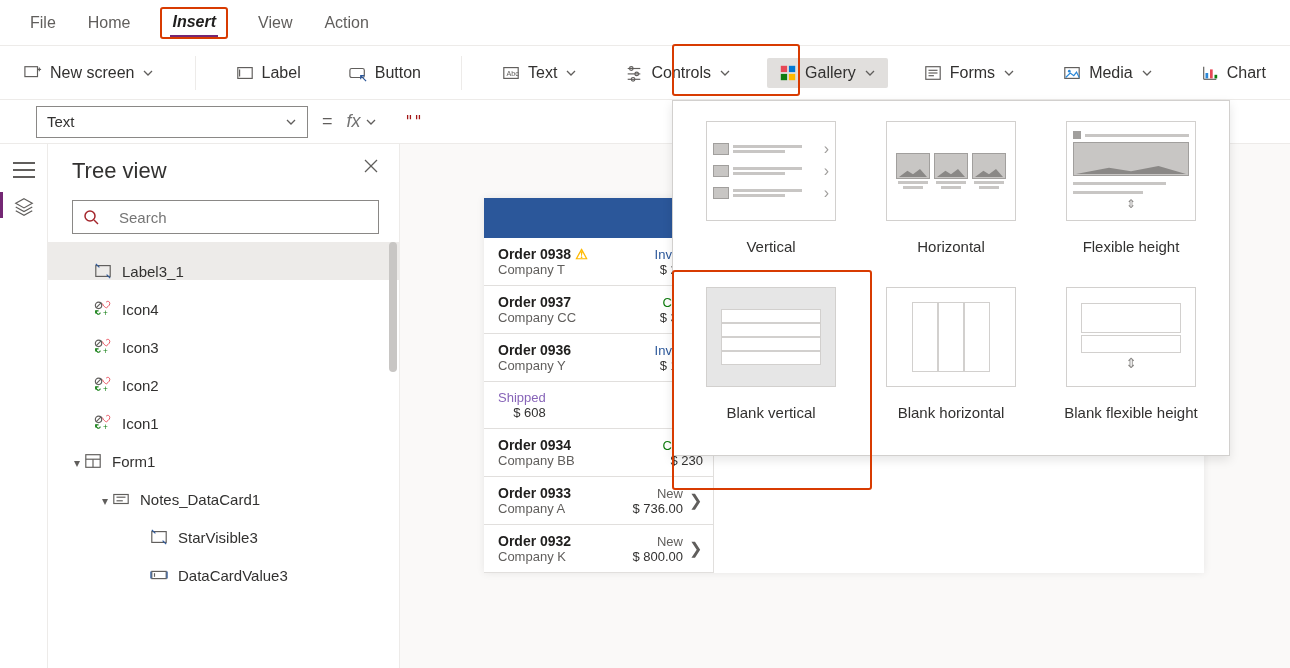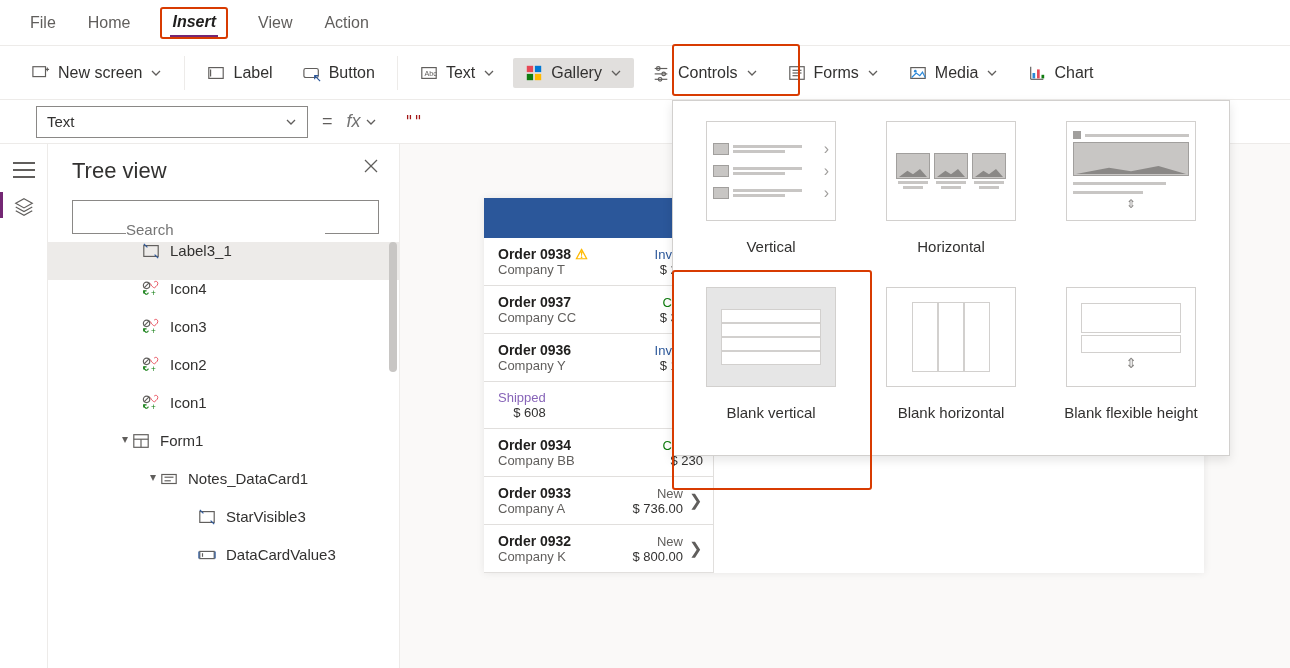--- a/index.html
+++ b/index.html
@@ -5,21 +5,21 @@
 * { box-sizing: border-box; margin:0; padding:0; font-family: "Segoe UI", Arial, sans-serif; }
 body { background:#fff; width:1290px; height:668px; overflow:hidden; color:#323130; }
 
 
 .menubar { display:flex; align-items:center; height:46px; padding:0 28px; gap:28px; font-size:16px; color:#605e5c; border-bottom:1px solid #edebe9; }
 .menubar .item { cursor:pointer; padding:4px 2px; }
 .menubar .item.active { color:#201f1e; font-weight:600; border-bottom:2px solid #742774; }
 .hl-red { border:2px solid #d83b01; border-radius:3px; padding:0 8px; }
 
 
-.ribbon { display:flex; align-items:center; height:54px; padding:0 20px; gap:6px; border-bottom:1px solid #edebe9; font-size:16px; color:#323130; position:relative; }
+.ribbon { display:flex; align-items:center; height:54px; padding:0 12px; gap:6px; border-bottom:1px solid #edebe9; font-size:16px; color:#323130; position:relative;justify-content:space-between; }
 .rbtn { display:flex; align-items:center; gap:8px; padding:6px 12px; cursor:pointer; border-radius:2px; white-space:nowrap; }
 .rbtn.open { background:#e1dfdd; }
 .ricon { width:18px; height:18px; flex-shrink:0; display:flex; align-items:center; justify-content:center; }
 .divider { width:1px; height:34px; background:#edebe9; margin:0 4px; }
 
 
 .formulabar { display:flex; align-items:center; height:44px; padding:0 28px 0 36px; gap:14px; border-bottom:1px solid #edebe9; font-size:15px; }
 .propsel { width:272px; height:32px; border:1px solid #8a8886; display:flex; align-items:center; justify-content:space-between; padding:0 10px; background:#fff; }
 .eq { font-size:18px; color:#605e5c; }
 .fx { font-style:italic; font-size:18px; color:#737373; display:flex; align-items:center; gap:4px; }
@@ -31,27 +31,27 @@
 .rail-item { width:22px; height:16px; display:flex; flex-direction:column; justify-content:space-between; cursor:pointer;}
 .rail-item span { height:2px; background:#605e5c; display:block;}
 .rail-active { position:relative; }
 .rail-active::before { content:""; position:absolute; left:-13px; top:-4px; width:3px; height:26px; background:#742774; }
 .layers-icon svg { width:22px; height:22px; }
 
 .treepane { width:352px; border-right:1px solid #edebe9; display:flex; flex-direction:column; }
 .tp-head { display:flex; align-items:flex-start; justify-content:space-between; padding:14px 20px 6px 24px; }
 .tp-title { font-size:22px; color:#323130; }
 .tp-close { width:16px; height:16px; cursor:pointer; }
-.searchbox { margin:10px 20px 8px 24px; height:34px; border:1px solid #8a8886; display:flex; align-items:center; padding:0 10px; gap:20px; color:#605e5c;flex-direction:column; }
+.searchbox { margin:10px 20px 8px 24px; height:34px; border:1px solid #8a8886; display:flex; align-items:center; padding:0 10px; gap:20px; color:#605e5c; }
 .searchbox input { border:none; outline:none; flex:1; font-size:15px; color:#323130; }
 .searchbox svg { width:16px; height:16px; }
 
 .tree { overflow-y:auto; flex:1; position:relative; }
 .tree-scroll-thumb { position:absolute; right:2px; top:0; width:8px; height:130px; background:#c8c6c4; border-radius:4px; }
-.node { display:flex; align-items:flex-start; height:38px; font-size:15px; color:#323130; cursor:pointer;padding-left:48px; }
+.node { display:flex; align-items:flex-end; height:38px; font-size:15px; color:#323130; cursor:pointer; }
 .node.sel { background:#edebe9; }
 .node .pad { display:inline-block; }
 .node .caret { width:14px; text-align:center; color:#605e5c; font-size:12px; }
 .node .nicon { width:20px; height:18px; margin-right:8px; display:flex; align-items:center; }
 .iconclr { stroke:#605e5c; fill:none; stroke-width:1.3; }
 
 
 .canvas { flex:1; background:#faf9f8; position:relative; overflow:hidden; }
 .app { position:absolute; left:84px; top:54px; width:720px; background:#fff; box-shadow:0 0 8px rgba(0,0,0,0.08); }
 .apphdr { height:40px; background:#2b579a; }
@@ -142,46 +142,46 @@
       <svg viewBox="0 0 20 20">
           <rect x="2" y="4" width="16" height="12" class="iconclr"></rect>
           <text x="5" y="13" font-size="8" fill="#605e5c">Abc</text>
         </svg>
     </span>
     <span>Text</span>
     <svg class="chevsvg" viewBox="0 0 12 12">
         <path d="M2 4 L6 8 L10 4" class="iconclr"></path>
       </svg>
   </div>
-  <div class="rbtn open">
-    <span class="ricon">
-      <svg viewBox="0 0 20 20">
-          <rect x="2" y="2" width="7" height="7" fill="#e74856"></rect>
-          <rect x="11" y="2" width="7" height="7" fill="#0078d4"></rect>
-          <rect x="2" y="11" width="7" height="7" fill="#107c10"></rect>
-          <rect x="11" y="11" width="7" height="7" fill="#ffb900"></rect>
-        </svg>
-    </span>
-    <span>Gallery</span>
-    <svg class="chevsvg" viewBox="0 0 12 12">
-        <path d="M2 4 L6 8 L10 4" class="iconclr"></path>
-      </svg>
-  </div>
   <div class="rbtn">
     <span class="ricon">
       <svg viewBox="0 0 20 20">
           <line x1="3" y1="5" x2="17" y2="5" class="iconclr"></line>
           <circle cx="7" cy="5" r="2" class="iconclr"></circle>
           <line x1="3" y1="11" x2="17" y2="11" class="iconclr"></line>
           <circle cx="13" cy="11" r="2" class="iconclr"></circle>
           <line x1="3" y1="17" x2="17" y2="17" class="iconclr"></line>
           <circle cx="9" cy="17" r="2" class="iconclr"></circle>
         </svg>
     </span>
     <span>Controls</span>
+    <svg class="chevsvg" viewBox="0 0 12 12">
+        <path d="M2 4 L6 8 L10 4" class="iconclr"></path>
+      </svg>
+  </div>
+  <div class="rbtn open">
+    <span class="ricon">
+      <svg viewBox="0 0 20 20">
+          <rect x="2" y="2" width="7" height="7" fill="#e74856"></rect>
+          <rect x="11" y="2" width="7" height="7" fill="#0078d4"></rect>
+          <rect x="2" y="11" width="7" height="7" fill="#107c10"></rect>
+          <rect x="11" y="11" width="7" height="7" fill="#ffb900"></rect>
+        </svg>
+    </span>
+    <span>Gallery</span>
     <svg class="chevsvg" viewBox="0 0 12 12">
         <path d="M2 4 L6 8 L10 4" class="iconclr"></path>
       </svg>
   </div>
   <div class="rbtn">
     <span class="ricon">
       <svg viewBox="0 0 20 20">
           <rect x="2" y="3" width="16" height="14" class="iconclr"></rect>
           <line x1="5" y1="7" x2="15" y2="7" class="iconclr"></line>
           <line x1="5" y1="10" x2="15" y2="10" class="iconclr"></line>
@@ -525,20 +525,21 @@
       <div class="gthumb" style="align-items:stretch;gap:3px">
         <div style="display:flex;gap:4px;align-items:center">
           <div style="width:8px;height:8px;background:#a19f9d"></div>
           <span style="flex:1;height:3px;background:#c8c6c4"></span>
         </div>
         <div class="gthumb-big" style="width:100%;height:34px"></div>
         <span class="gthumb-bar"></span>
         <span class="gthumb-bar" style="width:60%"></span>
         <div style="text-align:center;color:#8a8886;font-size:12px">⇕</div>
       </div>
+      <div class="glabel">Flexible height</div>
     </div>
     <div class="gitem">
       <div class="gthumb blank" style="gap:0">
         <div class="gthumb-blankrow"></div>
         <div class="gthumb-blankrow"></div>
         <div class="gthumb-blankrow"></div>
         <div class="gthumb-blankrow"></div>
       </div>
       <div class="glabel">Blank vertical</div>
     </div>

